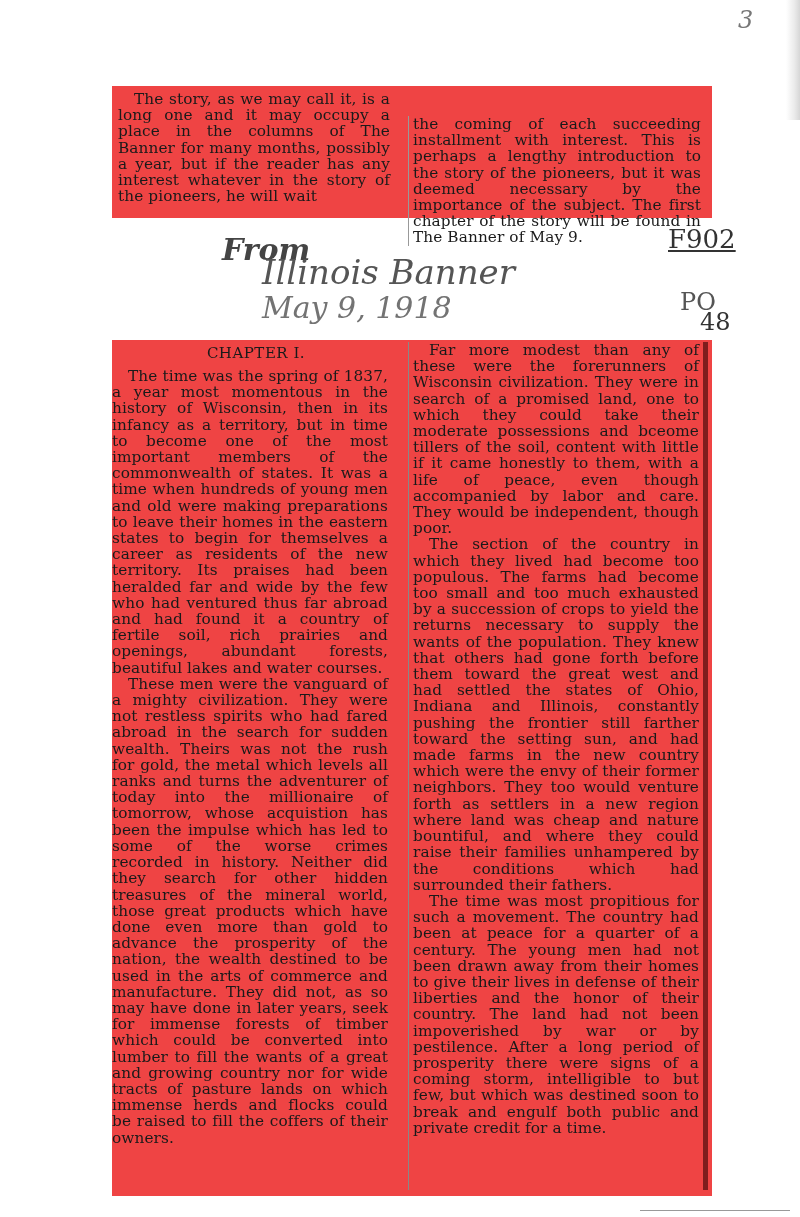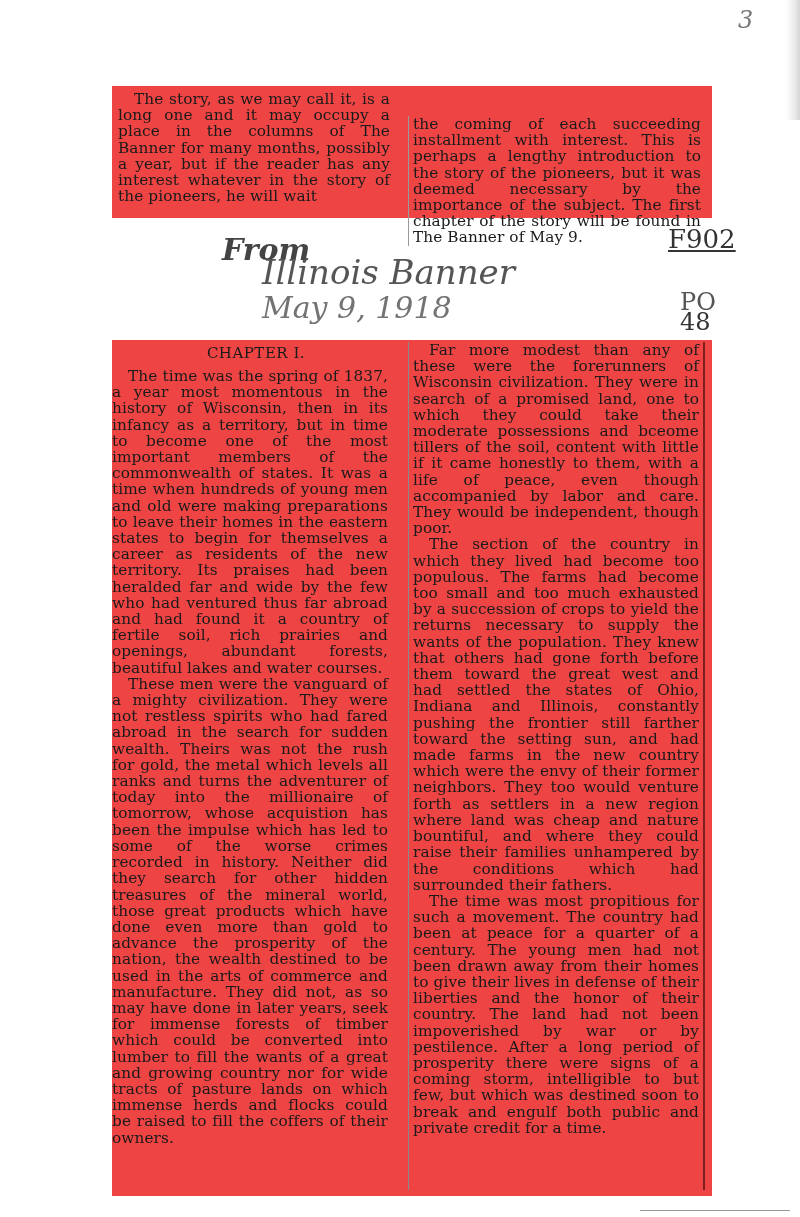--- a/index.html
+++ b/index.html
@@ -11,29 +11,29 @@
           background:linear-gradient(90deg, #fff, #ddd 60%, #bbb); opacity:.6; }
   .clip { position:absolute; background:#ef4444; }
   .clip-top { left:112px; top:86px; width:600px; height:132px; }
   .clip-main { left:112px; top:340px; width:600px; height:856px; }
   .col { position:absolute; font-size:15.3px; line-height:16.2px; text-align:justify; letter-spacing:0.1px; }
   .col p { margin:0; text-indent:16px; }
   .col p.noindent { text-indent:0; }
   .top-left { left:6px; top:5px; width:272px; }
   .top-right { left:296px; top:0px; width:288px; border-left:1px solid #999; padding-left:4px;margin-top:30px; }
   .main-left { left:0; top:28px; width:276px; }
-  .main-right { left:296px; top:2px; width:286px; border-left:1px solid #888; border-right:2px solid #7f1d1d; padding:0 4px; height:848px; }
+  .main-right { left:296px; top:2px; width:286px; border-left:1px solid #888; border-right:5px solid #7f1d1d; padding:0 4px; height:848px; }
   .chapter { position:absolute; left:6px; top:4px; width:276px; text-align:center; font-size:15px; letter-spacing:0.5px; }
   .hand { position:absolute; font-family:"DejaVu Serif", serif; font-style:italic; color:#666; }
   .hand-from { left:222px; top:232px; font-size:30px; color:#444;font-weight:bold; }
   .hand-src { left:262px; top:252px; font-size:34px; color:#555; }
   .hand-date { left:262px; top:290px; font-size:30px; color:#737373; }
   .hand-code1 { left:668px; top:224px; font-size:26px; color:#333; text-decoration:underline; font-style:normal; }
   .hand-code2 { left:680px; top:288px; font-size:24px; color:#555; font-style:normal; }
-  .hand-code3 { left:680px; top:308px; font-size:24px; color:#333; font-style:normal; }
+  .hand-code3 { left:700px; top:308px; font-size:24px; color:#333; font-style:normal; }
   .scan-line { position:absolute; left:640px; top:1210px; width:150px; height:1px; background:#999; }
 </style>
 </head>
 <body>
 
 <div class="edge"></div>
 <div class="page-num">3</div>
 
 <div class="clip clip-top">
   <div class="col top-left">

